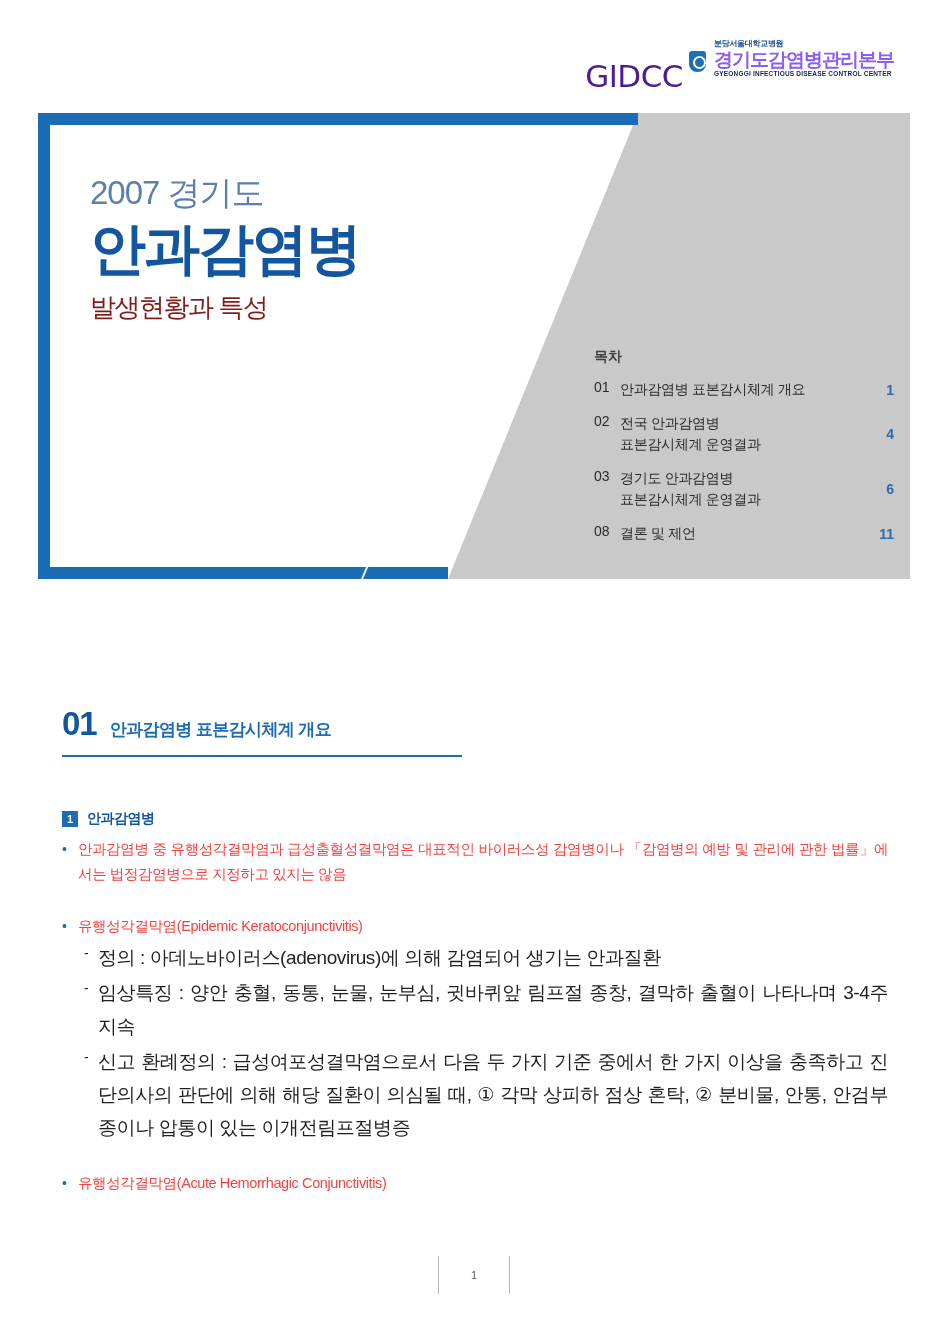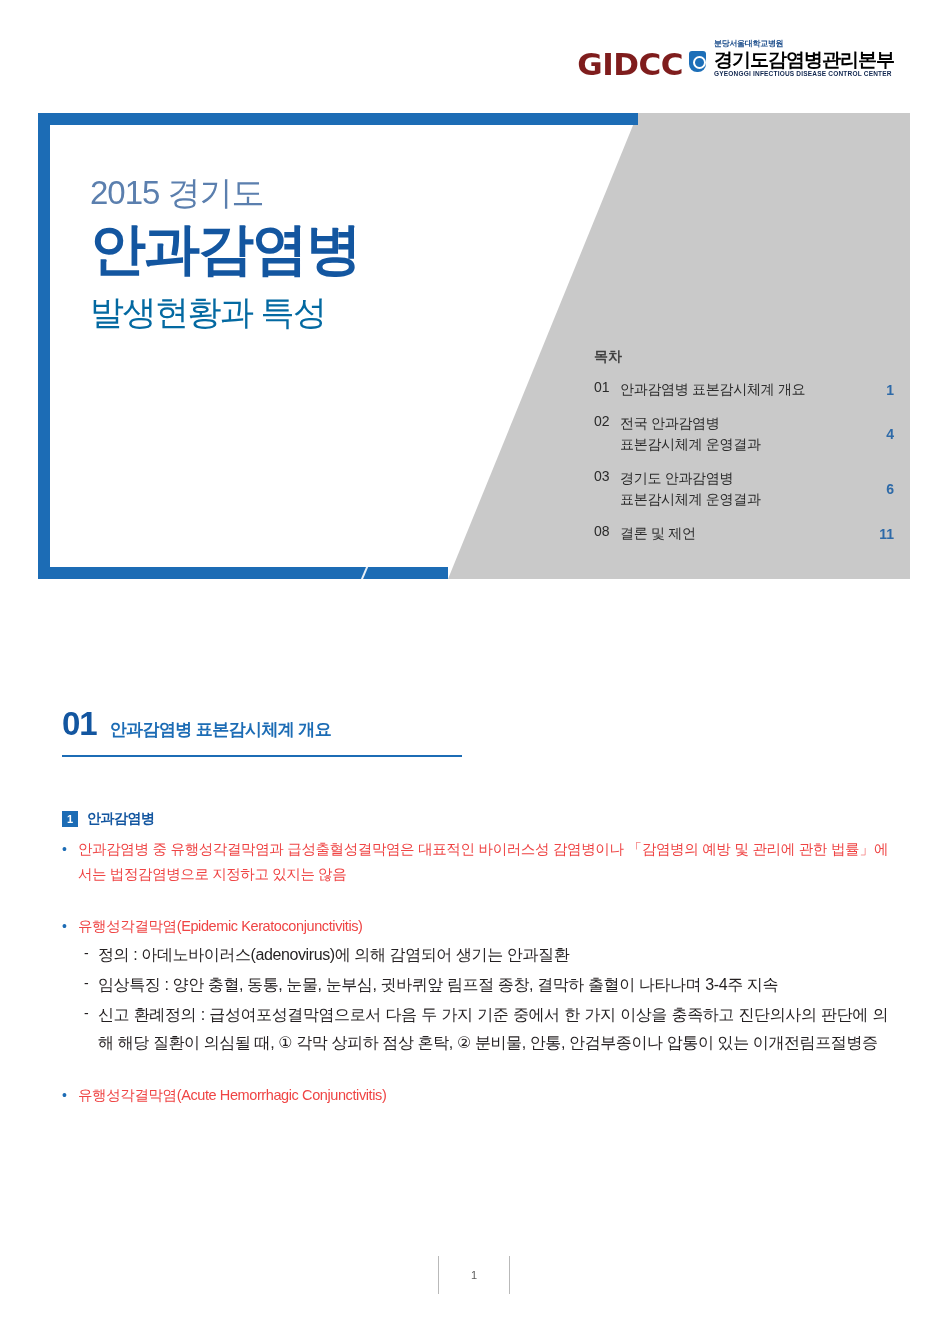--- a/index.html
+++ b/index.html
@@ -21,25 +21,26 @@
     position: absolute;
     top: 40px;
     right: 54px;
     display: flex;
     align-items: flex-start;
     gap: 8px;
   }
   .logo-gidcc {
     font-family: "DejaVu Sans", sans-serif;
     font-size: 31px;
-    font-weight: bold;
+    font-weight: normal;
     letter-spacing: -0.5px;
-    color: #7f1d1d;
+    color: #4c1d95;
     line-height: 1;
     padding-top: 9px;
+    margin-top: 12px;
   }
   .logo-shield {
     width: 17px;
     height: 21px;
     background: #1d6fb8;
     border-radius: 3px 3px 8px 8px;
     margin-top: 11px;
     margin-left: -2px;
     position: relative;
   }
@@ -57,21 +58,21 @@
     line-height: 1.12;
   }
   .logo-text .l1 {
     font-size: 8px;
     color: #1a4c8b;
     font-weight: bold;
     letter-spacing: -0.3px;
   }
   .logo-text .l2 {
     font-size: 19px;
-    color: #000000;
+    color: #8b5cf6;
     font-weight: bold;
     letter-spacing: -1px;
   }
   .logo-text .l3 {
     font-size: 6.5px;
     color: #10264f;
     letter-spacing: 0.2px;
     font-weight: bold;
   }
 
@@ -143,22 +144,22 @@
   }
   .title-main {
     font-size: 56px;
     font-weight: bold;
     color: #1356a0;
     letter-spacing: -2px;
     line-height: 1.15;
     margin-top: 6px;
   }
   .title-sub {
-    font-size: 34px;
-    color: #0369a1;
+    font-size: 26px;
+    color: #7f1d1d;
     letter-spacing: -1.5px;
     margin-top: 8px;
   }
 
   
   .toc {
     position: absolute;
     left: 556px;
     top: 235px;
     width: 300px;
@@ -280,21 +281,21 @@
   }
   .dash .dot {
     flex: none;
     width: 14px;
     color: #231f20;
     font-size: 14px;
     line-height: 1.75;
   }
   .dash .txt {
     flex: 1;
-    font-size: 16px;
+    font-size: 19px;
     line-height: 1.75;
     letter-spacing: -0.4px;
     text-align: justify;
   }
   .gap {
     height: 20px;
   }
 
   
   .footer {
@@ -331,21 +332,21 @@
 </div>
 
 <div class="cover">
   <div class="cover-inner"></div>
   <div class="cover-border"></div>
   <div class="cover-border-top"></div>
   <div class="cover-border-bottom"></div>
   <div class="diag-line"></div>
 
   <div class="title-wrap">
-    <div class="title-year">2015 경기도</div>
+    <div class="title-year">2007 경기도</div>
     <div class="title-main">안과감염병</div>
     <div class="title-sub">발생현황과  특성</div>
   </div>
 
   <div class="toc">
     <div class="toc-heading">목차</div>
 
     <div class="toc-row">
       <div class="toc-num">01</div>
       <div class="toc-label">안과감염병 표본감시체계 개요</div>

